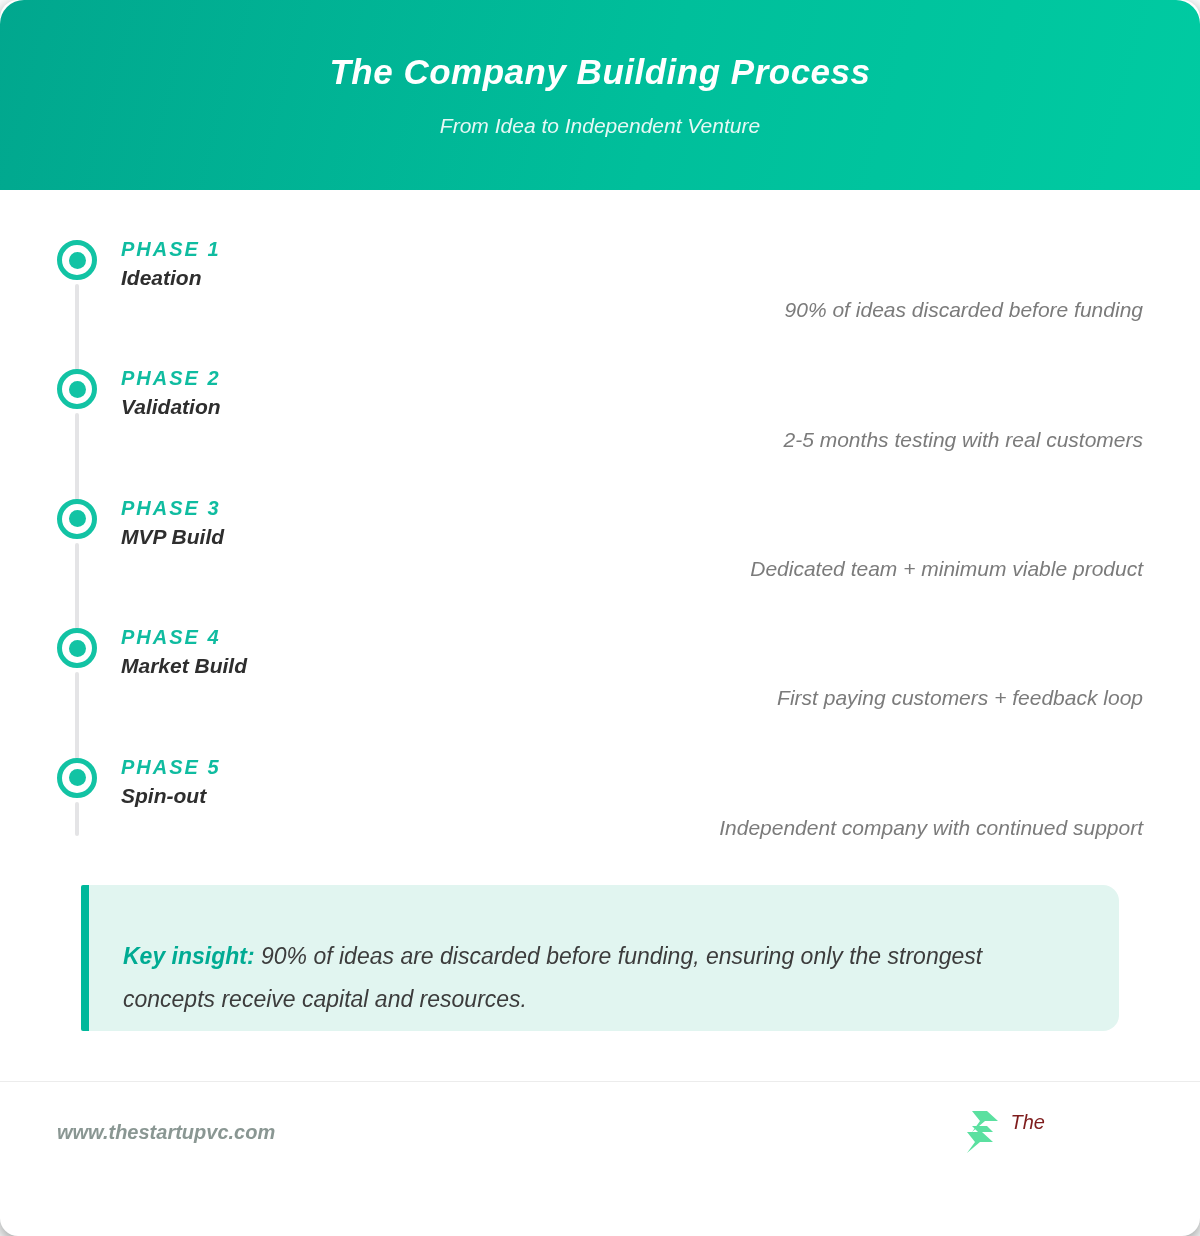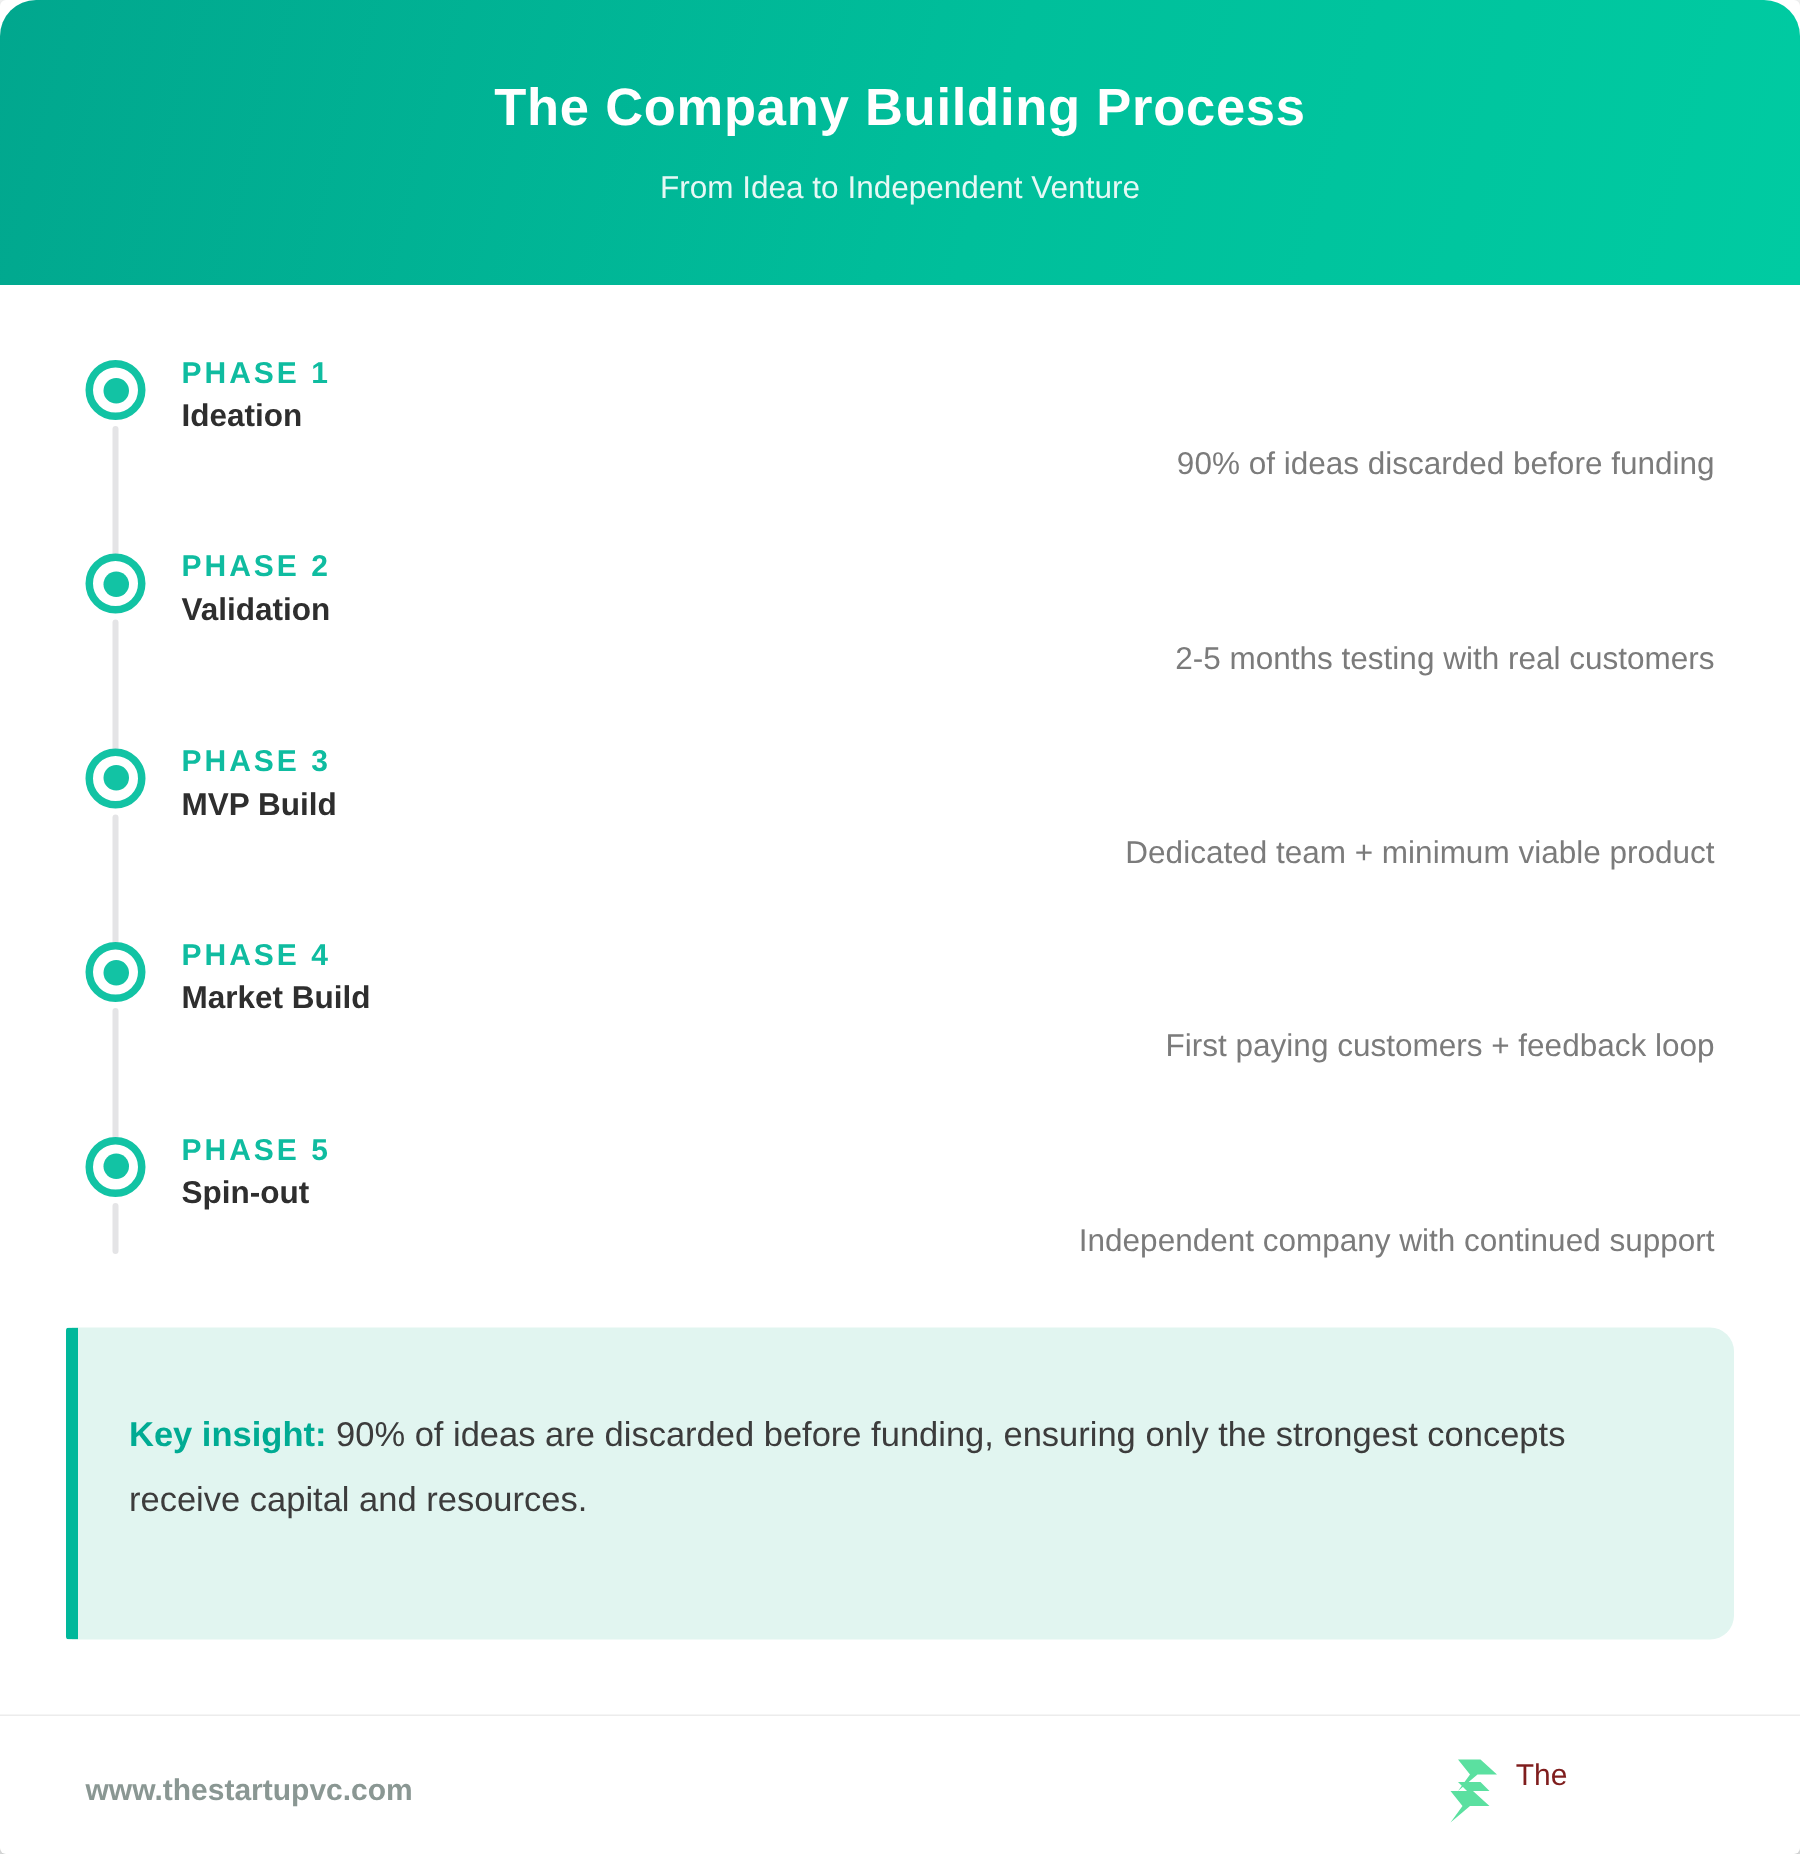--- a/index.html
+++ b/index.html
@@ -1,23 +1,24 @@
 <!DOCTYPE html>
 <html><head>
 <meta charset="utf-8">
 <style>
   * { box-sizing: border-box; margin: 0; padding: 0; }
   html, body { background: #ffffff; font-family: "Liberation Sans", sans-serif; }
   .card {
     width: 1200px; height: 1236px;
     background: #ffffff;
-    border-radius: 4px;
+    border-radius: 18px;
     box-shadow: 0 5px 16px rgba(10, 20, 20, 0.45);
     overflow: hidden;
     position: relative;
+    font-style: italic;
   }
   
   .header {
     height: 190px;
     background: linear-gradient(105deg, #01a78e 0%, #00bf9b 55%, #00cba2 100%);
     border-radius: 24px 24px 0 0;
     text-align: center;
     padding-top: 52px;
   }
   .header h1 {
@@ -79,29 +80,29 @@
   }
   .phase-desc {
     margin-top: 6px;
     color: #7b7b7b;
     font-size: 21px;
     line-height: 1.3;
     text-align: right;
   }
   
   .insight {
-    margin: 0 44px;
+    margin: 0 81px;
     background: #e1f5f0;
     border-left: 8px solid #00b89b;
     border-radius: 2px 16px 16px 2px;
     padding: 50px 48px 50px 34px;
     font-size: 23px;
     color: #3c3c3c;
     line-height: 1.85;
-    height: 208px;
+    height: 146px;
   }
   .insight .insight-label {
     color: #00ab93;
     font-weight: 700;
   }
   
   .footer {
     margin-top: 50px;
     border-top: 1px solid #ececec;
     height: 101px;

